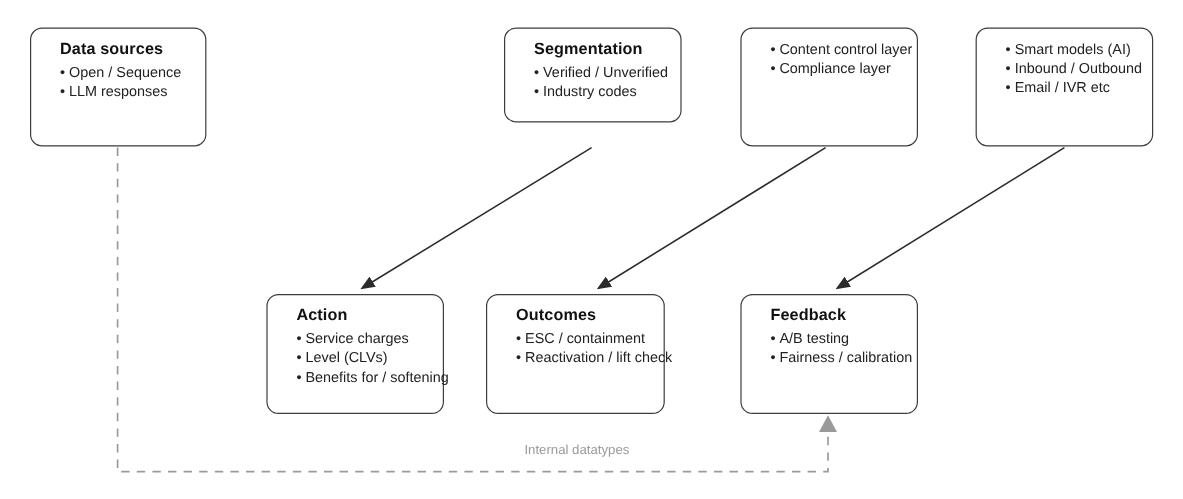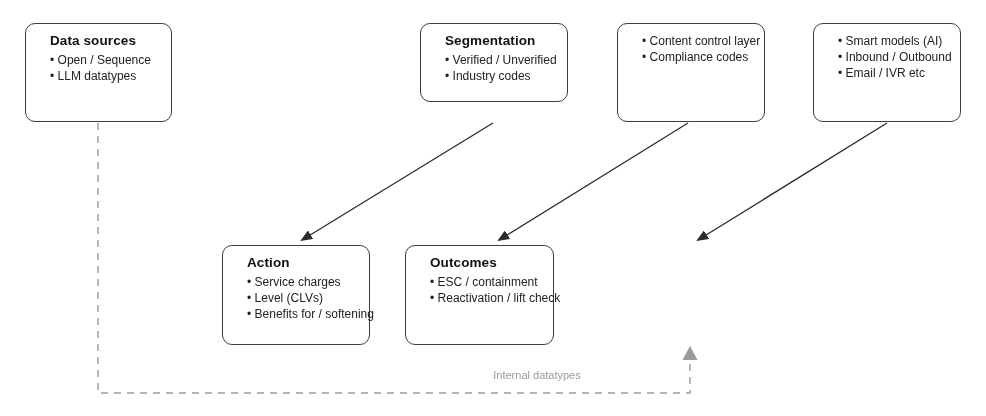--- a/index.html
+++ b/index.html
@@ -52,21 +52,21 @@
     white-space: nowrap;
   }
   .node-items li::before {
     content: "\2022\00a0";
   }
   .dashed-label {
     position: absolute;
     left: 437px;
     top: 369px;
     width: 200px;
-    text-align: center;
+    text-align: left;
     font-size: 11px;
     color: #9a9a9a;
   }
 </style>
 </head>
 <body>
 
 <div class="stage">
 
   <svg class="connector-layer" viewBox="0 0 986 416" xmlns="http://www.w3.org/2000/svg">
@@ -84,37 +84,37 @@
 
     <polyline points="98,123 98,393 690,393 690,358" fill="none" stroke="#9a9a9a" stroke-width="1.4" stroke-dasharray="7,6"></polyline>
 
     <polygon points="690,346 682.5,360 697.5,360" fill="#9a9a9a"></polygon>
   </svg>
 
   <div class="node" style="left:25px;top:23px;width:147px;height:99px">
     <div class="node-title">Data sources</div>
     <ul class="node-items">
       <li>Open / Sequence</li>
-      <li>LLM datatypes</li>
+      <li>LLM responses</li>
     </ul>
   </div>
 
 
   <div class="node" style="left:420px;top:23px;width:148px;height:79px">
     <div class="node-title">Segmentation</div>
     <ul class="node-items">
       <li>Verified / Unverified</li>
       <li>Industry codes</li>
     </ul>
   </div>
 
   <div class="node" style="left:617px;top:23px;width:148px;height:99px">
     <ul class="node-items">
       <li>Content control layer</li>
-      <li>Compliance codes</li>
+      <li>Compliance layer</li>
     </ul>
   </div>
 
   <div class="node" style="left:813px;top:23px;width:148px;height:99px">
     <ul class="node-items">
       <li>Smart models (AI)</li>
       <li>Inbound / Outbound</li>
       <li>Email / IVR etc</li>
     </ul>
   </div>
@@ -129,16 +129,23 @@
   </div>
 
   <div class="node" style="left:405px;top:245px;width:149px;height:100px">
     <div class="node-title">Outcomes</div>
     <ul class="node-items">
       <li>ESC / containment</li>
       <li>Reactivation / lift check</li>
     </ul>
   </div>
 
+  <div class="node" style="left:617px;top:245px;width:148px;height:100px">
+    <div class="node-title">Feedback</div>
+    <ul class="node-items">
+      <li>A/B testing</li>
+      <li>Fairness / calibration</li>
+    </ul>
+  </div>
 
   <div class="dashed-label">Internal datatypes</div>
 
 </div>
 
 </body></html>

